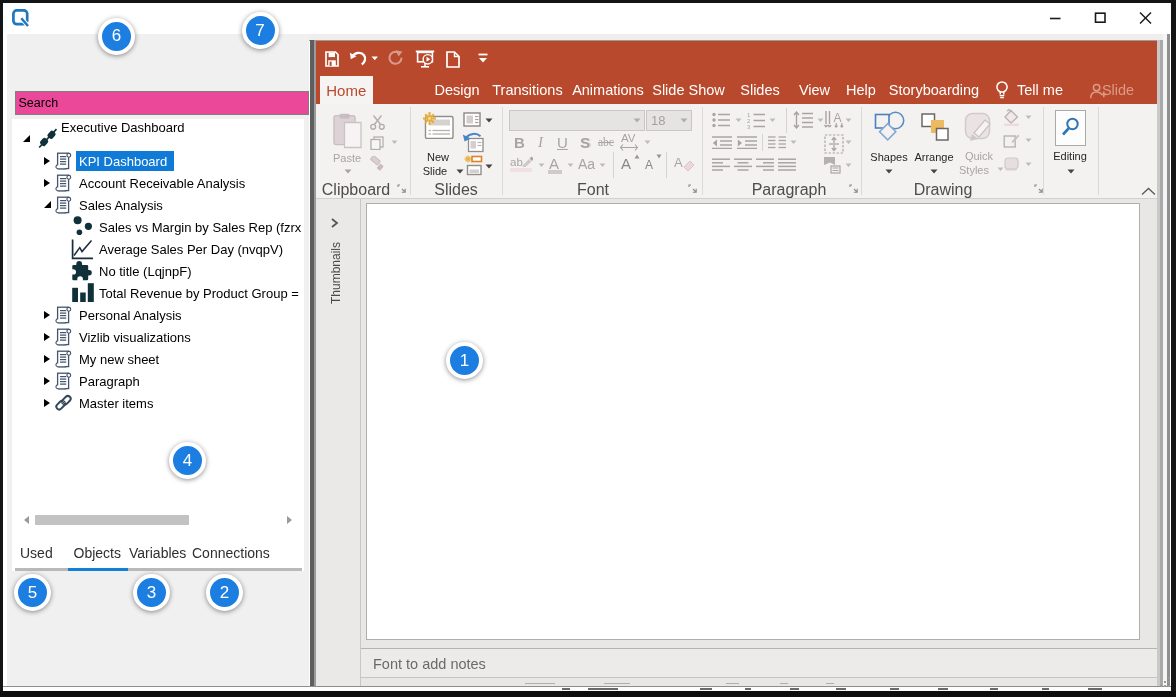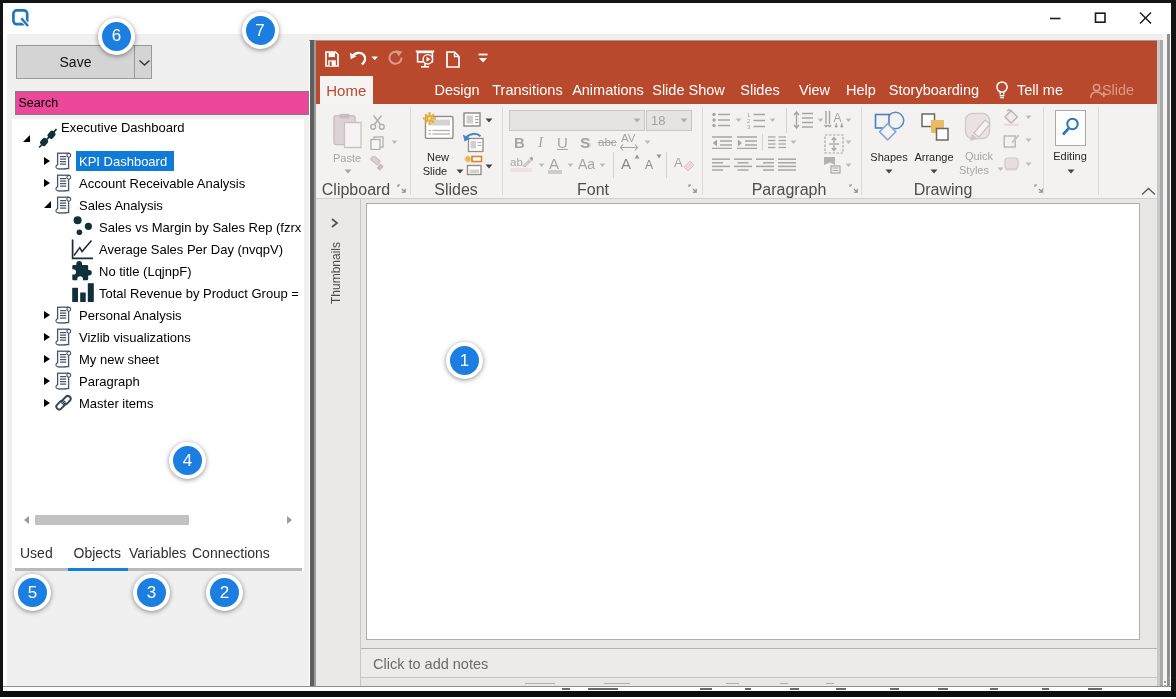--- a/index.html
+++ b/index.html
@@ -81,27 +81,20 @@
     <line x1="9.3" y1="9.3" x2="16" y2="17" stroke="#2077bd" stroke-width="2.5"></line>
   </svg>
   <svg class="abs" style="left:1050px;top:10px" width="110" height="16" viewBox="0 0 110 16">
     <line x1="0" y1="8.5" x2="10.5" y2="8.5" stroke="#1a1a1a" stroke-width="1.6"></line>
     <rect x="45.5" y="3.2" width="9.5" height="9" fill="none" stroke="#1a1a1a" stroke-width="1.6"></rect>
     <line x1="90" y1="2.6" x2="101" y2="13.6" stroke="#1a1a1a" stroke-width="1.4"></line>
     <line x1="101" y1="2.6" x2="90" y2="13.6" stroke="#1a1a1a" stroke-width="1.4"></line>
   </svg>
 
   <div class="abs" id="panel">
-    <div class="gbtn" style="left:13.5px;width:136px;">
-      <div class="lbl" style="left:0;width:117px;">Save</div>
-      <div class="divider" style="left:117px;"></div>
-      <svg class="chev" style="left:122px;top:14px;" viewBox="0 0 11 6">
-        <polyline points="0.5,0.5 5.5,5 10.5,0.5" fill="none" stroke="#333" stroke-width="1.4"></polyline>
-      </svg>
-    </div>
     <div class="abs" id="search">Search</div>
     <div class="abs" id="treebox"></div>
     <div id="treerows">
     <div class="tri-e" style="left:20.3px;top:101.0px;"></div>
     <div style="position:absolute;left:35.5px;top:94.5px;width:24px;height:22px;">
         <svg width="20" height="21" viewBox="0 0 20 21" style="position:absolute;left:0;top:0">
 <line x1="1.2" y1="19.5" x2="18.5" y2="1.2" stroke="#10303a" stroke-width="1.7"></line>
 <rect x="2.2" y="10.8" width="7.8" height="6.4" rx="2.2" transform="rotate(-47.5 6.1 14)" fill="#10303a"></rect>
 <rect x="9.6" y="3.6" width="7.8" height="6.4" rx="2.2" transform="rotate(-47.5 13.5 6.8)" fill="#10303a"></rect>
 </svg>
@@ -454,21 +447,21 @@
     </svg>
 <div class="abs" style="left:646px;top:109.5px;width:46px;height:21px;background:#e6e4e3;border:1px solid #c9c6c4;box-sizing:border-box;"></div>
 <div class="abs" style="left:651px;top:113px;font-size:13px;color:#a5a09d;">18</div>
 <svg class="abs" style="left:680px;top:118px" width="8" height="5" viewBox="0 0 8 5">
       <path d="M0.5,0.5 h7 l-3.5,4 Z" fill="#b0aca9"></path>
     </svg>
 <div class="abs" style="left:514px;top:134px;font-size:15px;font-weight:bold;color:#a9a4a1;">B</div>
 <div class="abs" style="left:538px;top:134px;font-size:15px;font-style:italic;font-family:'Liberation Serif',serif;color:#a9a4a1;">I</div>
 <div class="abs" style="left:557px;top:134px;font-size:15px;text-decoration:underline;color:#a9a4a1;">U</div>
 <div class="abs" style="left:580px;top:134px;font-size:15px;font-weight:bold;color:#a9a4a1;text-shadow:1.5px 0 #d8d4d1;">S</div>
-<div class="abs" style="left:598px;top:136px;font-size:11.5px;text-decoration:line-through;color:#a9a4a1;">abc</div>
+<div class="abs" style="left:598px;top:136px;font-size:11.5px;text-decoration:line-through;color:#a9a4a1;font-family:Liberation Serif, serif;">abc</div>
 <div class="abs" style="left:621px;top:132px;font-size:11.5px;color:#a9a4a1;">AV</div>
 <svg class="abs" style="left:620px;top:144px" width="18" height="7" viewBox="0 0 18 7">
       <path d="M3,0.5 L0.5,3.5 L3,6.5 M15,0.5 L17.5,3.5 L15,6.5 M1,3.5 H17" fill="none" stroke="#a9a4a1" stroke-width="1.1"></path>
     </svg>
 <svg class="abs" style="left:644px;top:140px" width="7" height="5" viewBox="0 0 7 5">
       <path d="M0.5,0.5 h6 l-3,3.6 Z" fill="#c0bbb8"></path>
     </svg>
 <div class="abs" style="left:510px;top:156px;font-size:11.5px;color:#a9a4a1;">ab</div>
 <svg class="abs" style="left:521px;top:155px" width="12" height="12" viewBox="0 0 12 12">
       <path d="M1,11 L8,4 L10.5,6.5 L3.5,13" fill="#cec9c6"></path>
@@ -702,21 +695,21 @@
   <div class="abs" id="docarea"></div>
   <div class="abs" id="thumbpane"></div>
   <svg class="abs" style="left:330px;top:218px" width="10" height="10" viewBox="0 0 10 10">
     <polyline points="2,1 7,5 2,9" fill="none" stroke="#555" stroke-width="1.8"></polyline>
   </svg>
   <div class="abs" id="thumbtext">
     <span>Thumbnails</span>
   </div>
   <div class="abs" id="slide"></div>
   <div class="abs" id="notesbar">
-    <span>Click to add notes</span>
+    <span>Font to add notes</span>
   </div>
   <div class="abs" id="statussliver"></div>
 
   <div class="abs" id="botline1"></div>
   <div class="abs" id="botwhite1"></div>
   <div class="abs" id="botblack"></div>
   <div class="abs" id="botwhite2"></div>
 
 <div class="abs" style="left:525px;top:683.2px;width:30px;height:1.3px;background:#b0aeac;"></div>
   <div class="abs" style="left:604px;top:683.2px;width:26px;height:1.3px;background:#b0aeac;"></div>

